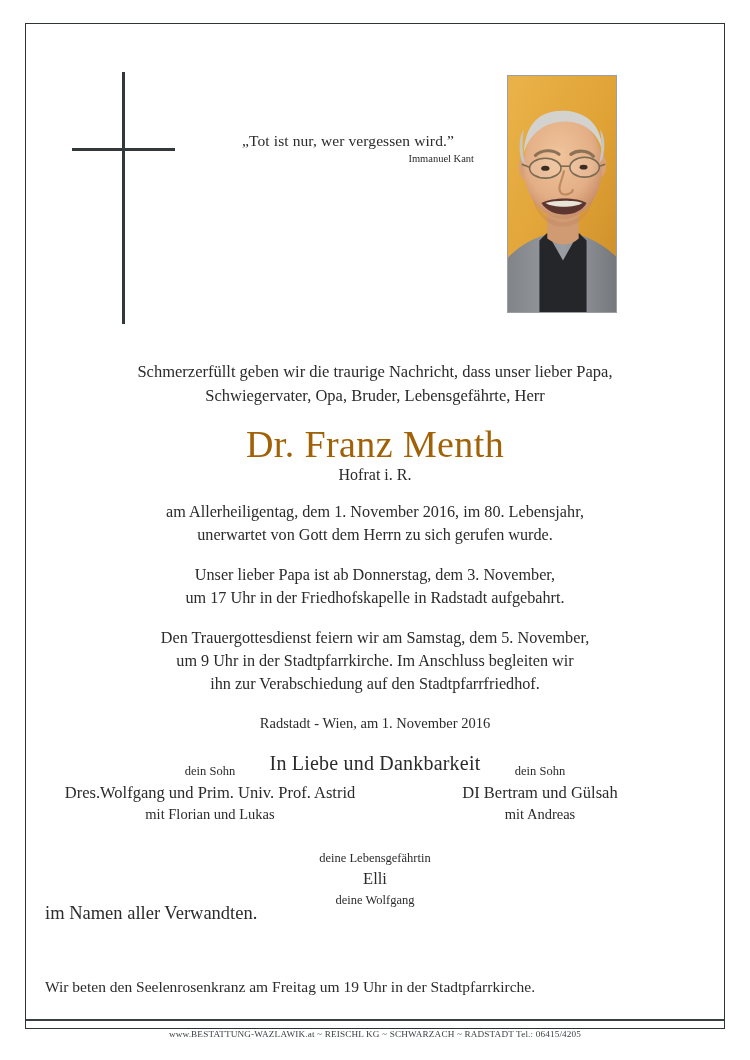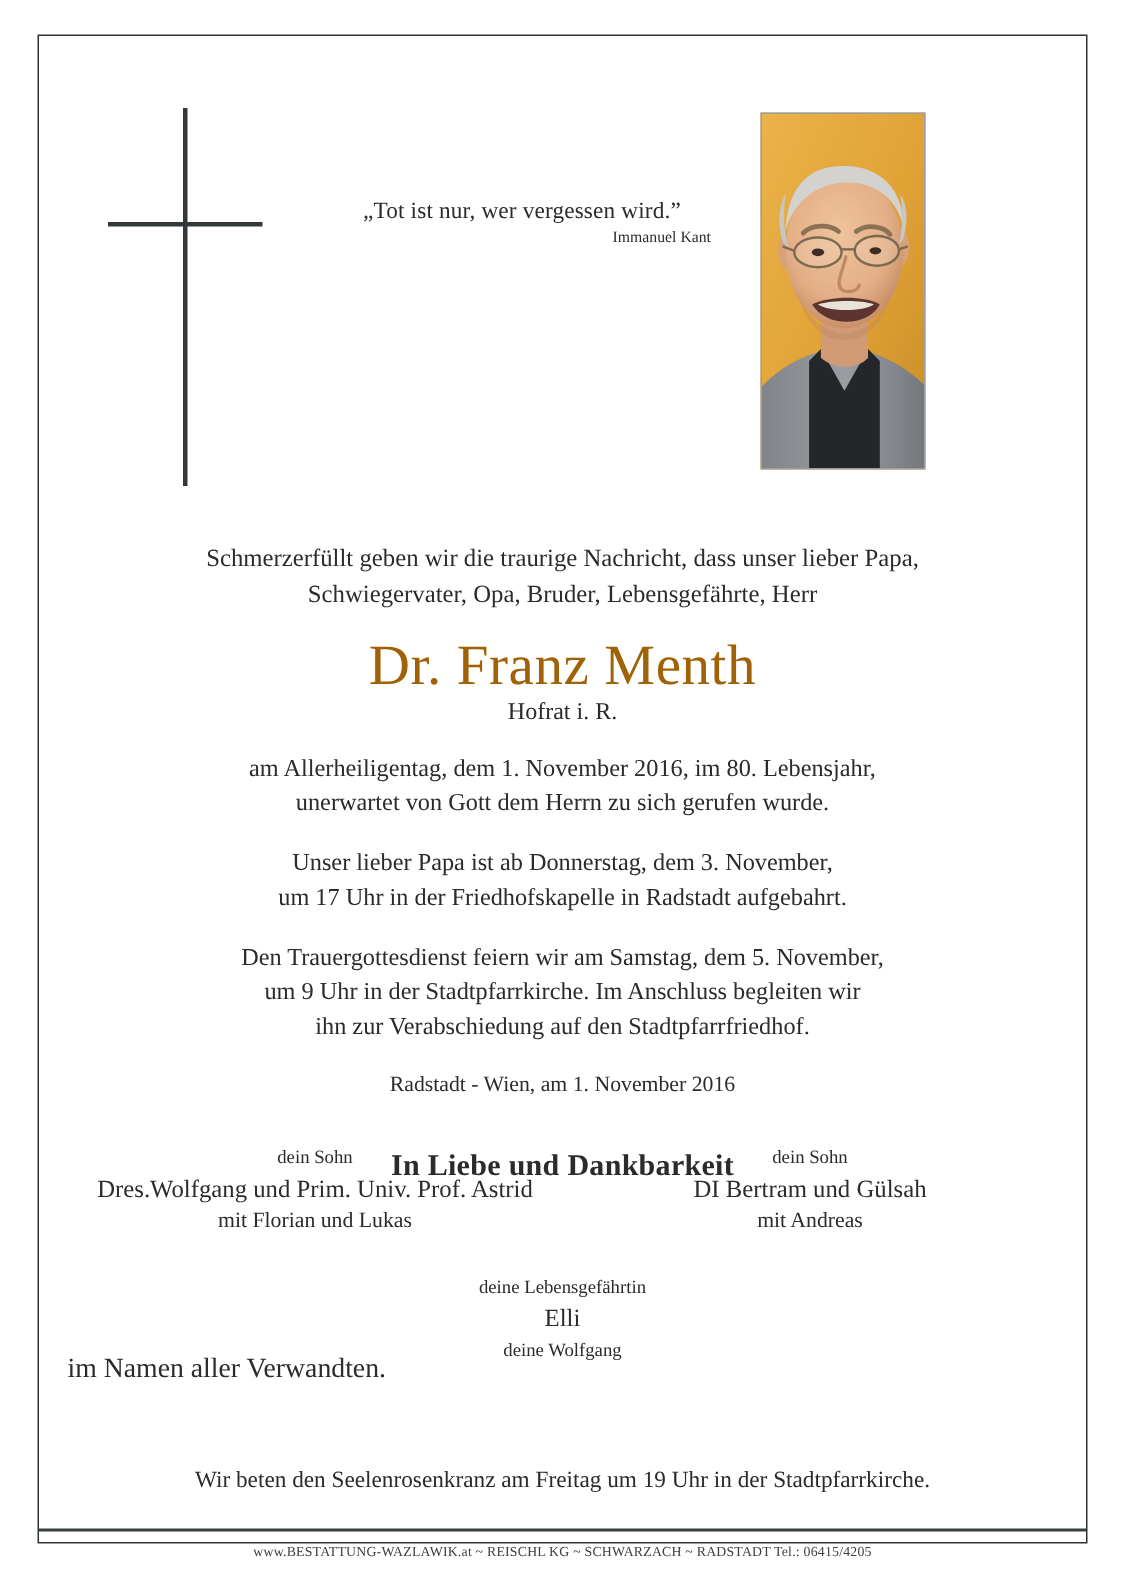--- a/index.html
+++ b/index.html
@@ -122,23 +122,22 @@
     font-size: 16.2px;
     line-height: 1.42;
     margin-top: 17px;
   }
   .place-date {
     font-size: 14.5px;
     margin-top: 19px;
   }
   .thanks {
     font-size: 20px;
-    margin-top: 34px;
+    margin-top: 20px;
     letter-spacing: 0.2px;
-    font-weight: bold;
   }
 
   
   .family {
     position: absolute;
     left: 45px;
     top: 762px;
     width: 660px;
   }
   .fam-row {
@@ -172,21 +171,21 @@
     top: 903px;
     width: 660px;
     font-size: 18.5px;
   }
 
   .rosary {
     position: absolute;
     left: 45px;
     top: 978px;
     width: 660px;
-    text-align: center;
+    text-align: left;
     font-size: 15.5px;
   }
 
   
   .footer-rule {
     position: absolute;
     left: 26px;
     top: 1019px;
     width: 698px;
     height: 2px;

